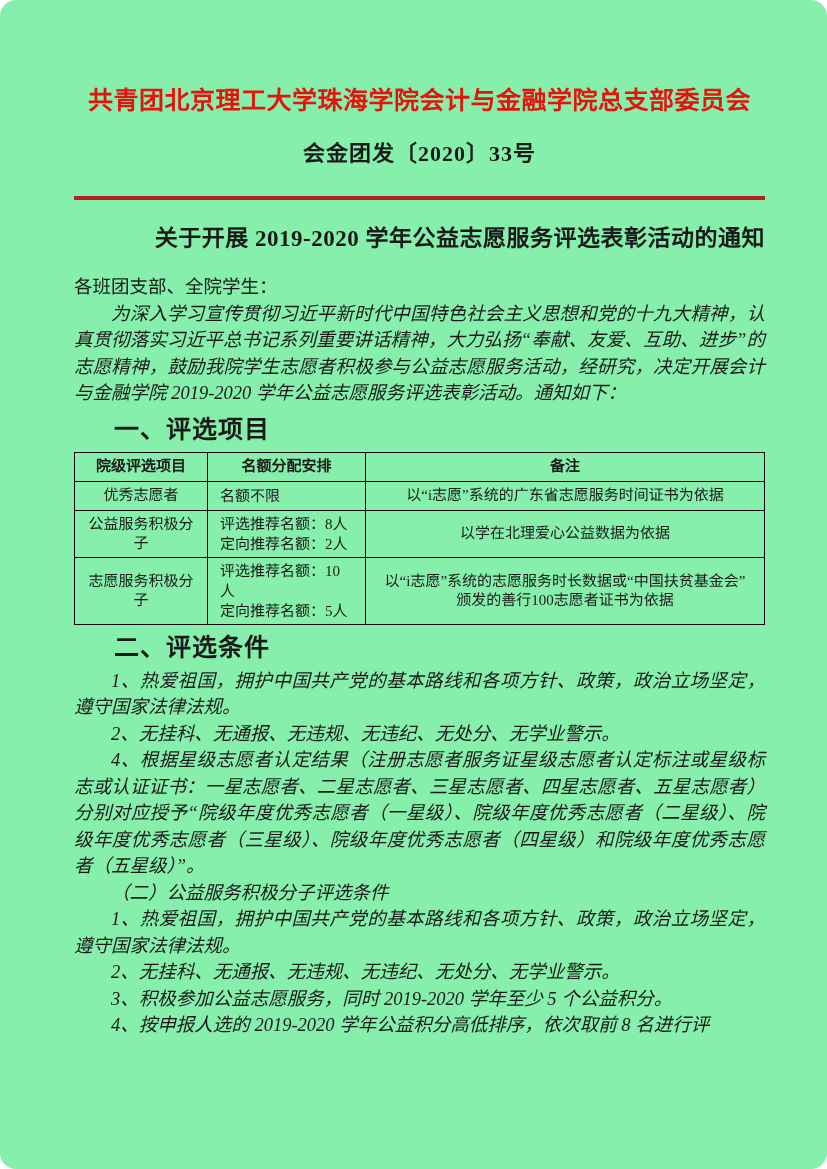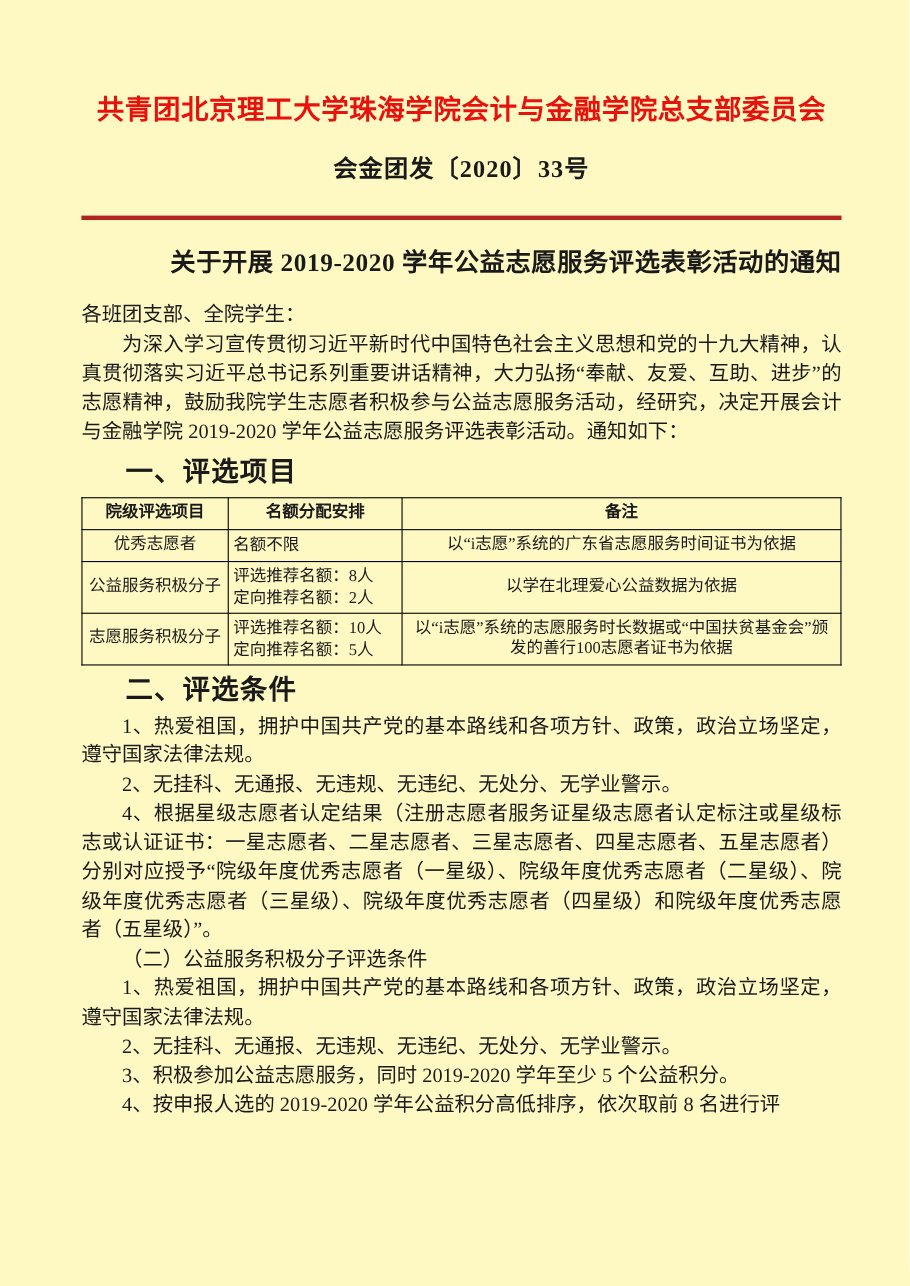--- a/index.html
+++ b/index.html
@@ -1,25 +1,26 @@
 <!DOCTYPE html>
 <html lang="zh-CN"><head>
 <meta charset="utf-8">
 <style>
   html,body{margin:0;padding:0;background:#ffffff;}
   .page{
     position:relative;
     width:827px;height:1169px;
     margin:0 auto;
-    background:#fef9c3;
+    background:#86efac;
     box-sizing:border-box;
     padding:84px 62px 0 74px;
     font-family:"Liberation Serif","DejaVu Serif",serif;
     color:#1a1a1a;
     overflow:hidden;
+    border-radius:16px;
   }
   .org-title{
     font-size:25px;
     font-weight:bold;
     text-align:center;
     color:#e8120c;
     letter-spacing:0.5px;
     line-height:34px;
     margin:0;
   }
@@ -45,21 +46,21 @@
     line-height:30px;
     letter-spacing:0.5px;
   }
   .body-text{
     margin-top:20px;
     font-size:18.5px;
     line-height:26.5px;
     text-align:justify;
   }
   .body-text p{margin:0;}
-  .indent{text-indent:2em;}
+  .indent{text-indent:2em;font-style:italic;}
   .section-heading{
     font-family:"Liberation Sans","DejaVu Sans",sans-serif;
     font-weight:bold;
     font-size:25px;
     text-indent:1.6em;
     line-height:30px;
     margin:7px 0 6px 0;
     letter-spacing:1px;
   }
   table.quota-table{
@@ -68,21 +69,21 @@
     table-layout:fixed;
     margin:8px 0 6px 0;
     font-size:15px;
     line-height:19px;
   }
   table.quota-table th,
   table.quota-table td{
     border:1.5px solid #000;
     text-align:center;
     vertical-align:middle;
-    padding:3px 4px;
+    padding:3px 12px;
   }
   table.quota-table th{font-weight:bold;height:22px;}
   .col-project{width:133px;}
   .col-quota{width:158px;}
   .row-short td{height:22px;}
   .row-tall td{height:40px;}
   .quota-line{line-height:20px;text-align:left;}
 </style>
 </head>
 <body>

